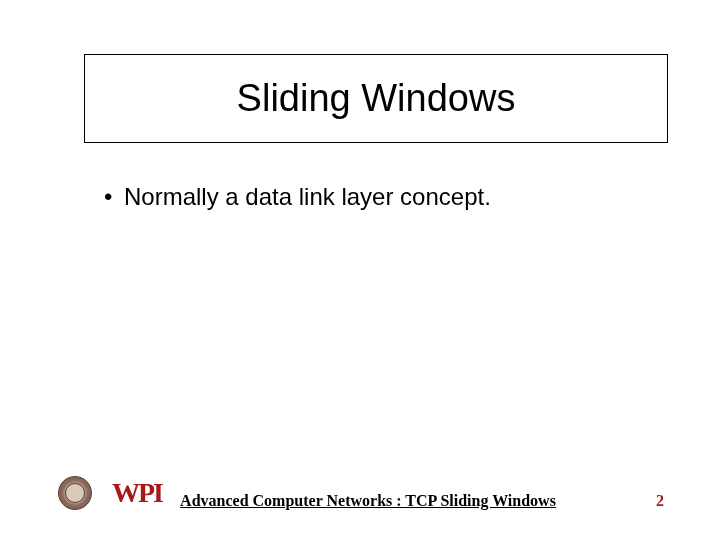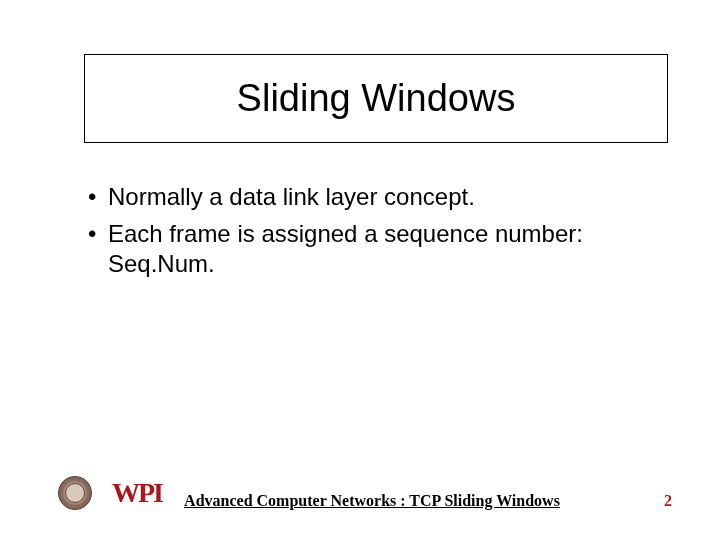--- a/index.html
+++ b/index.html
@@ -22,21 +22,21 @@
     text-align: center;
   }
   .title-box h1 {
     font-size: 38px;
     font-weight: normal;
     font-family: Arial, Helvetica, sans-serif;
   }
   .content {
     position: absolute;
     top: 150px;
-    left: 44px;
+    left: 60px;
     right: 55px;
   }
   .bullet-list {
     list-style: none;
   }
   .bullet-item {
     font-size: 24px;
     line-height: 1.22;
     margin-bottom: 2px;
     padding-left: 24px;
@@ -45,21 +45,21 @@
   .bullet-item::before {
     content: "•";
     position: absolute;
     left: 4px;
     top: 0;
   }
   .footer {
     position: absolute;
     bottom: 22px;
     left: 0;
-    right: 8px;
+    right: 16px;
     height: 40px;
   }
   .logo {
     position: absolute;
     left: 18px;
     bottom: 0;
     display: flex;
     align-items: center;
     gap: 4px;
   }
@@ -111,21 +111,20 @@
 </head>
 <body>
 
 <div class="title-box">
   <h1>Sliding Windows</h1>
 </div>
 
 <div class="content">
   <ul class="bullet-list">
     <li class="bullet-item">Normally a data link layer concept.</li>
-    <li class="bullet-item">Each frame is assigned a sequence number: Seq.Num.</li>
   </ul>
 </div>
 
 <div class="footer">
   <div class="logo">
     <div class="seal"></div>
     <div class="wpi-text">WPI</div>
   </div>
   <div class="footer-title">Advanced Computer Networks : TCP Sliding Windows</div>
   <div class="page-num">2</div>

